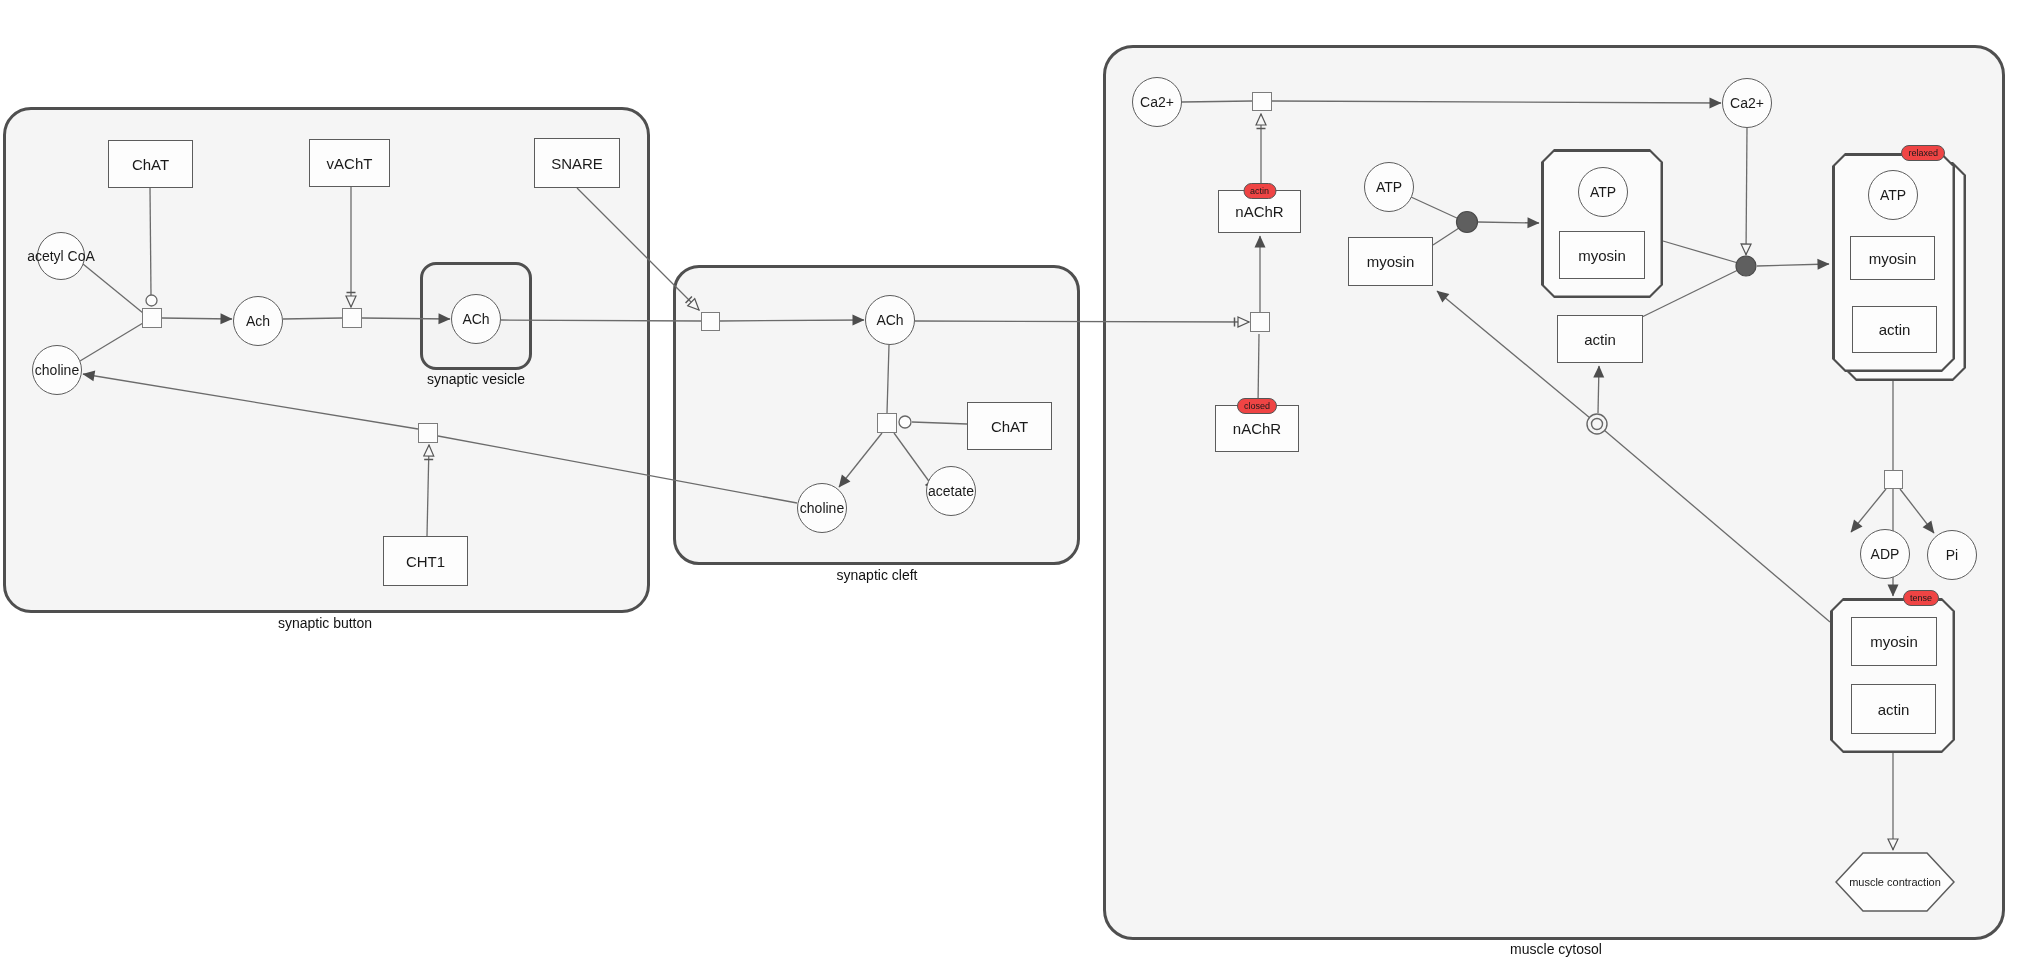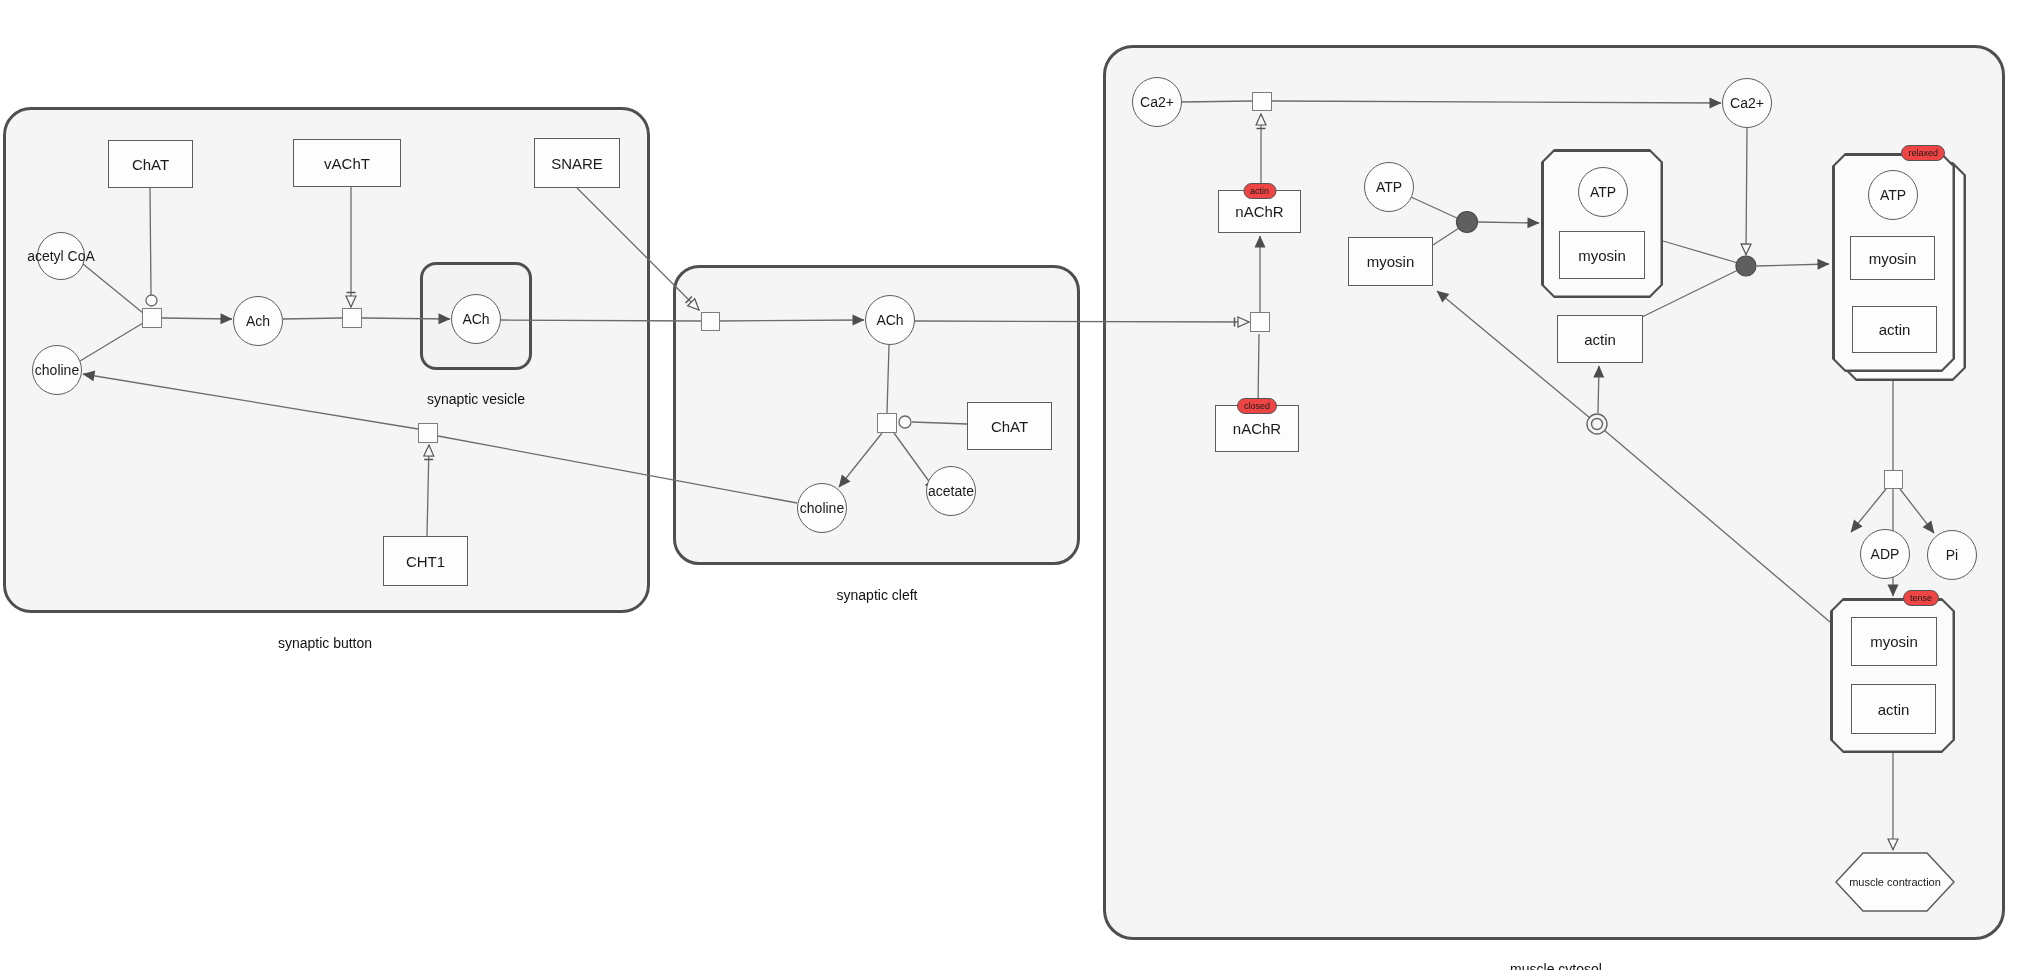--- a/index.html
+++ b/index.html
@@ -1,20 +1,20 @@
 <!DOCTYPE html>
 <html><head>
 <meta charset="utf-8">
 <style>
   html,body{margin:0;padding:0;background:#ffffff;}
   .canvas{position:relative;width:2042px;height:970px;background:#ffffff;
           font-family:"Liberation Sans",sans-serif;color:#1a1a1a;overflow:hidden;}
   .compartment{position:absolute;box-sizing:border-box;background:#f5f5f5;
                border:3px solid #4f4f4f;border-radius:28px;}
-  .comp-label{position:absolute;width:220px;text-align:center;font-size:14px;color:#111;margin-top:20px;}
+  .comp-label{position:absolute;width:220px;text-align:center;font-size:14px;color:#111;}
   .macro{position:absolute;box-sizing:border-box;background:#fdfdfd;border:1.5px solid #5c5c5c;
          border-radius:0;display:flex;align-items:center;justify-content:center;font-size:15px;}
   .chem{position:absolute;box-sizing:border-box;background:#fdfdfd;border:1.5px solid #5c5c5c;
         border-radius:50%;display:flex;align-items:center;justify-content:center;
         font-size:14px;white-space:nowrap;}
   .process{position:absolute;box-sizing:border-box;background:#fdfdfd;border:1.5px solid #7c7c7c;}
   .edges{position:absolute;left:0;top:0;}
   .complex{position:absolute;}
   .cpx-border{position:absolute;inset:0;background:#4d4d4d;
     clip-path:polygon(13px 0,calc(100% - 13px) 0,100% 13px,100% calc(100% - 13px),
@@ -102,21 +102,21 @@
     <circle cx="905" cy="422" r="6" fill="#fdfdfd" stroke="#666" stroke-width="1.3"></circle>
     <circle cx="1467" cy="222" r="10.5" fill="#5f5f5f" stroke="#4a4a4a" stroke-width="1.2"></circle>
     <circle cx="1746" cy="266" r="10" fill="#5f5f5f" stroke="#4a4a4a" stroke-width="1.2"></circle>
     <circle cx="1597" cy="424" r="10" fill="#f5f5f5" stroke="#666" stroke-width="1.4"></circle>
     <circle cx="1597" cy="424" r="5.5" fill="none" stroke="#666" stroke-width="1.4"></circle>
   </svg>
 
   <div class="macro" style="left:108px;top:140px;width:85px;height:48px">
     <span class="nodelabel">ChAT</span>
   </div>
-  <div class="macro" style="left:293px;top:139px;width:108px;height:48px">
+  <div class="macro" style="left:309px;top:139px;width:81px;height:48px">
     <span class="nodelabel">vAChT</span>
   </div>
   <div class="macro" style="left:534px;top:138px;width:86px;height:50px">
     <span class="nodelabel">SNARE</span>
   </div>
   <div class="macro" style="left:383px;top:536px;width:85px;height:50px">
     <span class="nodelabel">CHT1</span>
   </div>
   <div class="chem" style="left:37px;top:232px;width:48px;height:48px">
     <span class="nodelabel">acetyl CoA</span>

